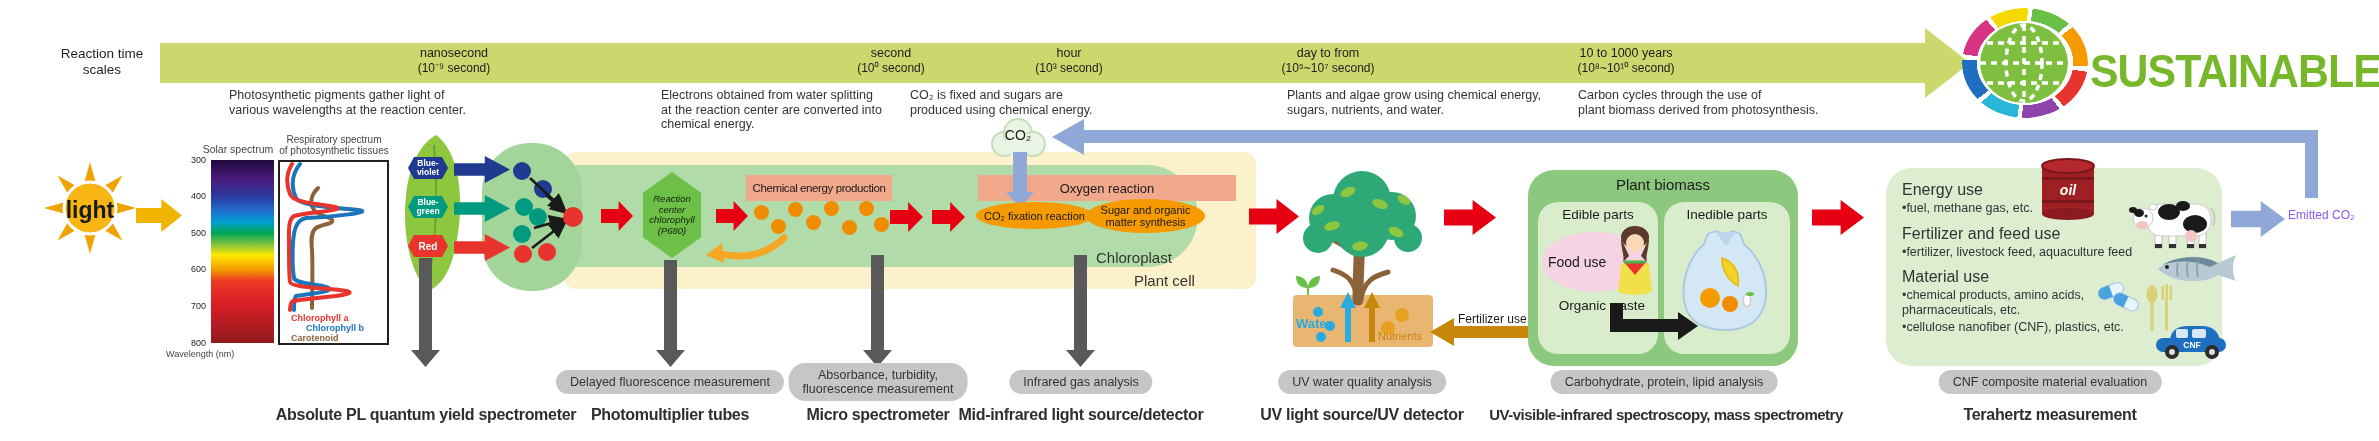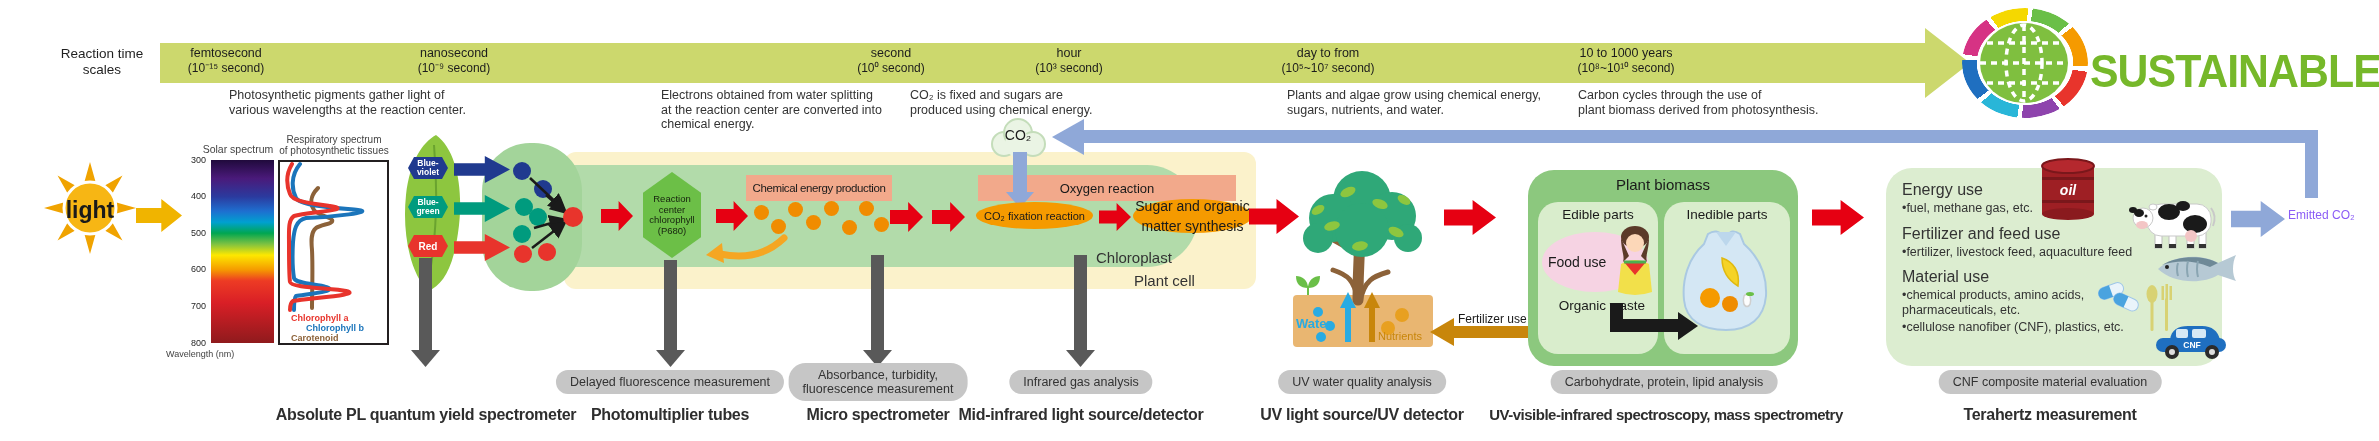--- a/index.html
+++ b/index.html
@@ -24,21 +24,21 @@
   .sustainable{position:absolute;left:2064px;top:44px;font-size:46px;font-weight:bold;color:var(--sustainable);letter-spacing:-1px;transform:scaleX(.93);transform-origin:left;}
   
   .cellband{position:absolute;left:538px;top:152px;width:692px;height:137px;background:var(--cell);border-radius:12px;}
   .chloroband{position:absolute;left:470px;top:165px;width:702px;height:102px;background:var(--chloro);border-radius:0 51px 51px 0;}
   .blob{position:absolute;left:456px;top:143px;width:100px;height:148px;background:var(--blob);border-radius:48px;}
   
   .dot{position:absolute;width:15px;height:15px;border-radius:50%;background:var(--dot);}
   .salmonbox{position:absolute;background:var(--salmon);display:flex;align-items:center;justify-content:center;color:#1a1a1a;}
   .oellipse{position:absolute;background:var(--orange);border-radius:50%;display:flex;align-items:center;justify-content:center;color:#1a1a1a;text-align:center;}
   .badge{position:absolute;left:382px;width:40px;height:22px;clip-path:polygon(15% 0,85% 0,100% 50%,85% 100%,15% 100%,0 50%);color:#fff;font-size:8.5px;line-height:9px;font-weight:bold;display:flex;align-items:center;justify-content:center;text-align:center;white-space:pre-line;}
-  .hexagon{position:absolute;left:617px;top:172px;width:58px;height:86px;background:var(--hexgreen);clip-path:polygon(50% 0,100% 24%,100% 76%,50% 100%,0 76%,0 24%);display:flex;align-items:center;justify-content:center;font-size:9.5px;line-height:10.5px;text-align:center;white-space:pre-line;color:#16220f;}
+  .hexagon{position:absolute;left:617px;top:172px;width:58px;height:86px;background:var(--hexgreen);clip-path:polygon(50% 0,100% 24%,100% 76%,50% 100%,0 76%,0 24%);display:flex;align-items:center;justify-content:center;font-size:9.5px;line-height:10.5px;text-align:center;white-space:pre-line;color:#16220f;font-style:italic;}
   .grayshaft{position:absolute;width:13px;background:var(--grayarrow);}
   .grayhead{position:absolute;width:29px;height:17px;background:var(--grayarrow);}
   .pill{position:absolute;transform:translateX(-50%);background:var(--pill);color:#333;border-radius:17px;padding:5px 14px;font-size:12.5px;line-height:14px;text-align:center;white-space:pre-line;}
   .device{position:absolute;transform:translateX(-50%);font-size:16px;font-weight:bold;color:#2e2e2e;letter-spacing:-.3px;white-space:nowrap;}
   .flowlabel{position:absolute;font-size:15px;color:#333;}
   
   .biobox{position:absolute;left:1502px;top:170px;width:270px;height:196px;background:var(--biomass);border-radius:26px;}
   .subbox{position:absolute;background:var(--subbox);border-radius:20px;}
   .usesbox{position:absolute;left:1860px;top:168px;width:336px;height:198px;background:var(--usesbg);border-radius:26px;}
   .use-h{font-size:16px;color:#333;margin:9px 0 2px 0;}
@@ -52,24 +52,20 @@
 </head>
 <body>
 
 <div id="canvas">
 
   <div class="rt-label">Reaction time
 scales</div>
   <div class="band"></div>
   <div class="band-head"></div>
 
-  <div class="scale" style="left:200px">
-    <span class="nm">femtosecond</span>
-    <span class="rg">(10⁻¹⁵ second)</span>
-  </div>
   <div class="scale" style="left:428px">
     <span class="nm">nanosecond</span>
     <span class="rg">(10⁻⁹ second)</span>
   </div>
   <div class="scale" style="left:865px">
     <span class="nm">second</span>
     <span class="rg">(10⁰ second)</span>
   </div>
   <div class="scale" style="left:1043px">
     <span class="nm">hour</span>
@@ -199,21 +195,21 @@
     <circle cx="32" cy="15" r="14" fill="#eaf4e4" stroke="#c4ddba" stroke-width="2"></circle>
     <circle cx="47" cy="26" r="12" fill="#eaf4e4" stroke="#c4ddba" stroke-width="2"></circle>
     <circle cx="32" cy="26" r="13" fill="#eaf4e4"></circle>
   </svg>
   <div class="abs ctr" style="left:962px;top:127px;width:60px;font-size:14px;color:#1a1a1a">CO₂</div>
   <div class="abs" style="left:987px;top:152px;width:14px;height:42px;background:var(--blue)"></div>
   <div class="abs tri-down" style="left:980px;top:192px;width:28px;height:16px;background:var(--blue)"></div>
 
   <div class="oellipse" style="left:950px;top:202px;width:117px;height:27px;font-size:11px">CO₂ fixation reaction</div>
   <div class="barrow" style="left:1073px;top:203px;width:32px;height:28px;background:var(--red)"></div>
-  <div class="oellipse pre" style="left:1107px;top:199px;width:119px;height:34px;font-size:14px;line-height:20px">Sugar and organic
+  <div class="oellipse pre" style="left:1060px;top:199px;width:119px;height:34px;font-size:11px;line-height:12px">Sugar and organic
 matter synthesis</div>
 
   <div class="flowlabel" style="left:1070px;top:249px">Chloroplast</div>
   <div class="flowlabel" style="left:1108px;top:272px">Plant cell</div>
 
   <div class="grayshaft" style="left:393px;top:258px;height:94px"></div>
   <div class="grayhead tri-down" style="left:385px;top:350px"></div>
   <div class="grayshaft" style="left:638px;top:260px;height:92px"></div>
   <div class="grayhead tri-down" style="left:630px;top:350px"></div>
   <div class="grayshaft" style="left:845px;top:255px;height:97px"></div>

